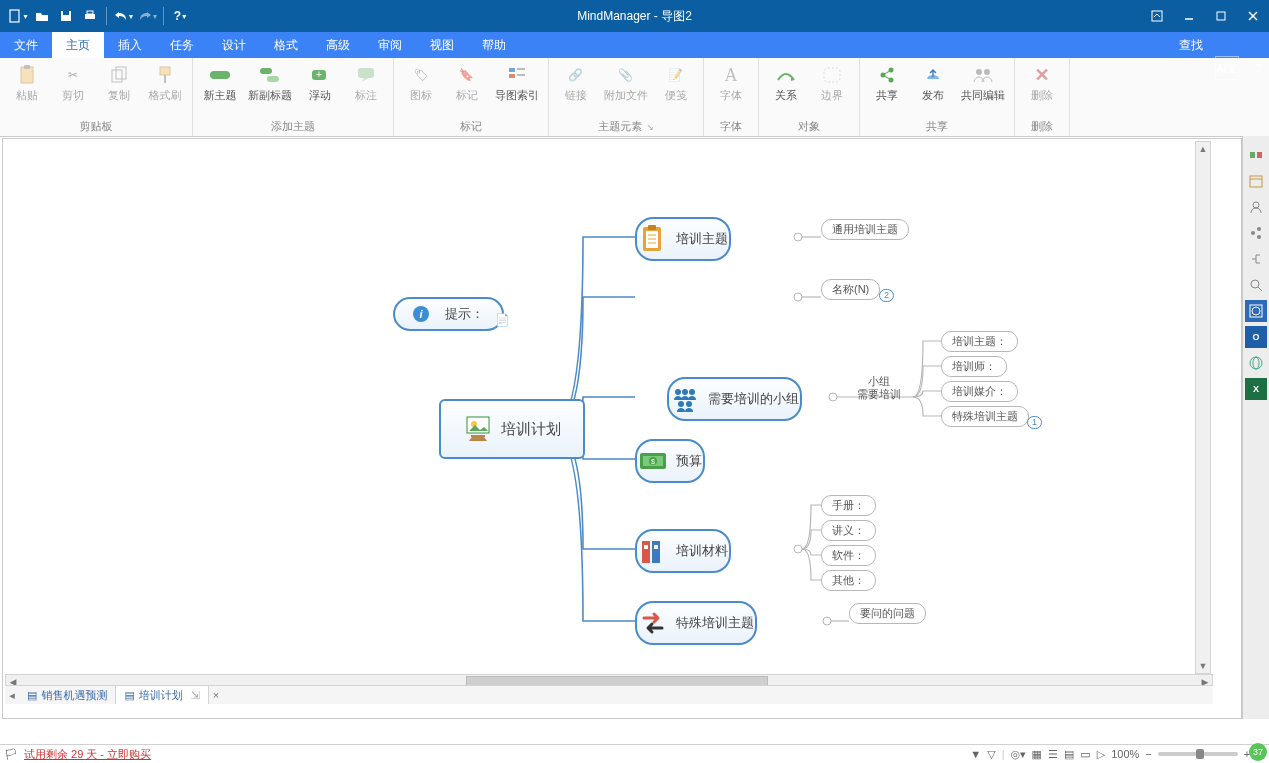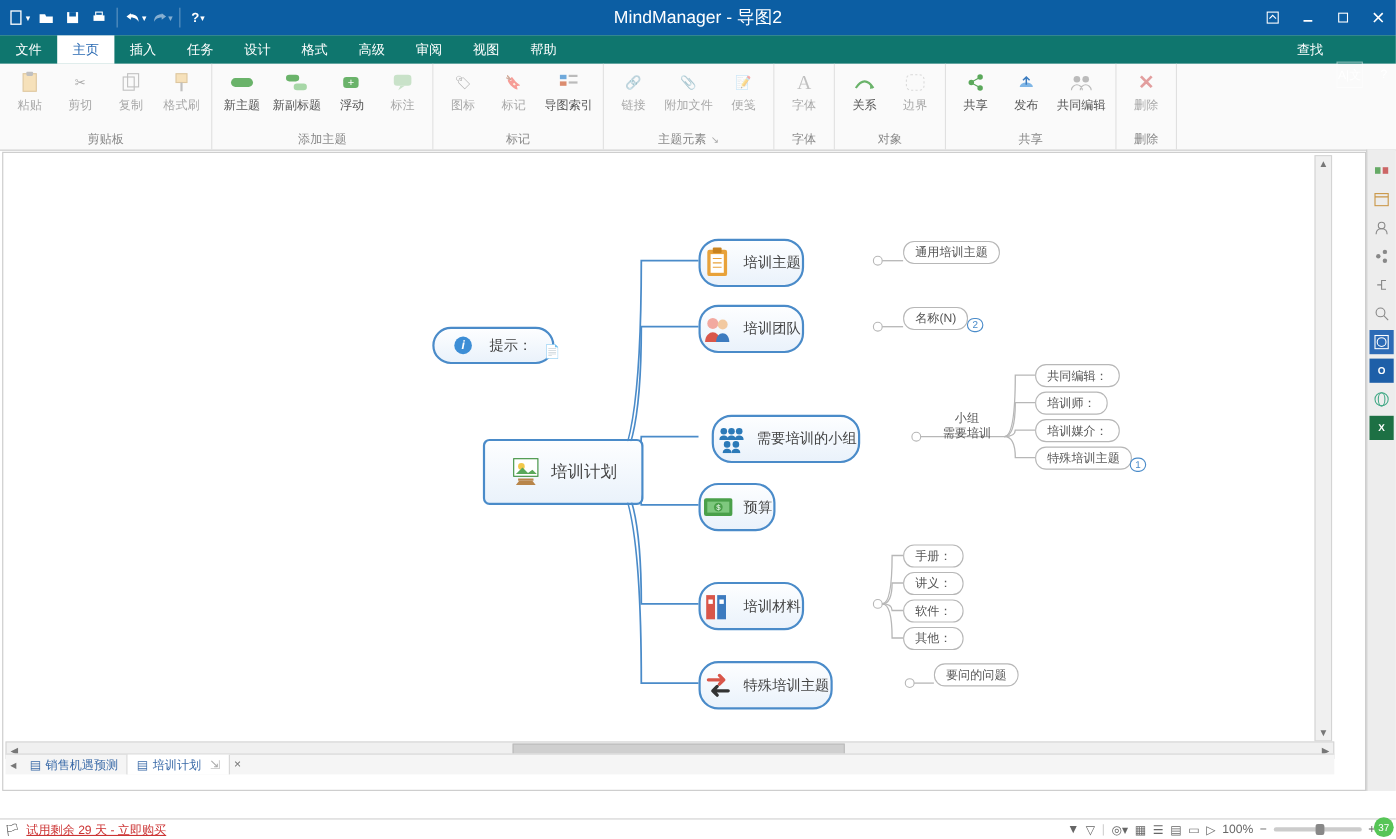--- a/index.html
+++ b/index.html
@@ -3,26 +3,26 @@
 <meta charset="utf-8">
 <style>
 html,body{margin:0;padding:0;font-family:"Microsoft YaHei","Segoe UI",Arial,sans-serif;font-size:12px;background:#fff;color:#333;user-select:none;}
 body{width:1269px;height:763px;overflow:hidden;position:relative;}
 
 
 .titlebar{height:32px;background:#0c5ea3;color:#fff;display:flex;align-items:center;position:relative;}
 .qat{display:flex;align-items:center;gap:0;margin-left:6px;}
 .qat .qb{width:24px;height:24px;display:flex;align-items:center;justify-content:center;cursor:pointer;}
 .qat .sep{width:1px;height:18px;background:rgba(255,255,255,.35);margin:0 4px;}
-.app-title{position:absolute;left:50%;transform:translateX(-50%);font-size:16px;}
+.app-title{position:absolute;left:50%;transform:translateX(-50%);font-size:12px;}
 .win-controls{margin-left:auto;display:flex;}
 .win-controls .wb{width:32px;height:24px;display:flex;align-items:center;justify-content:center;cursor:pointer;}
 
 
-.tabbar{height:26px;background:#0f766e;display:flex;align-items:stretch;color:#fff;}
+.tabbar{height:26px;background:#3b82f6;display:flex;align-items:stretch;color:#fff;}
 .tab{padding:0 14px;display:flex;align-items:center;font-size:12px;cursor:pointer;}
 .tab.active{background:#fff;color:#2c6bb3;}
 .tabbar-right{margin-left:auto;display:flex;align-items:center;padding-right:0;gap:8px;}
 .tabbar-right .rb{width:22px;height:22px;border:1px solid rgba(255,255,255,.5);display:flex;align-items:center;justify-content:center;cursor:pointer;font-size:11px;margin-top:46px;}
 .tabbar-right .findlabel{margin-right:4px;cursor:pointer;}
 
 
 .ribbon{height:78px;border-bottom:1px solid #c9c9c9;background:#fafafa;display:flex;}
 .rgroup{display:flex;flex-direction:column;align-items:center;border-right:1px solid #e0e0e0;padding:4px 6px 0;}
 .rrow{display:flex;gap:4px;}
@@ -451,53 +451,42 @@
               <rect x="8" y="1" width="8" height="5" rx="1" fill="#c8821f"></rect>
               <line x1="8" y1="11" x2="16" y2="11" stroke="#e8a23a"></line>
               <line x1="8" y1="15" x2="16" y2="15" stroke="#e8a23a"></line>
               <line x1="8" y1="19" x2="16" y2="19" stroke="#e8a23a"></line>
             </svg>
           </span>
         <span>培训主题</span>
       </div>
       <div class="mini" style="left:818px;top:80px">通用培训主题</div>
 
-      <div class="node" style="left:632px;top:138px">
-        <span class="nicon">
-            <svg width="28" height="28">
-              <circle cx="10" cy="9" r="5" fill="#f2a9a0"></circle>
-              <path d="M3 26c0-6 4-9 7-9s7 3 7 9z" fill="#d9564a"></path>
-              <circle cx="19" cy="10" r="4.5" fill="#f2c9a0"></circle>
-              <path d="M13 26c0-5 3-8 6-8s6 3 6 8z" fill="#3d7bbf"></path>
-            </svg>
-          </span>
-        <span>培训团队</span>
-      </div>
       <div class="mini" style="left:818px;top:140px">名称(N)</div>
       <div class="badge" style="left:876px;top:150px">2</div>
 
-      <div class="node" style="left:644px;top:238px">
+      <div class="node" style="left:664px;top:238px">
         <span class="nicon">
             <svg width="30" height="26">
               <circle cx="8" cy="6" r="3" fill="#2c7ab8"></circle>
               <circle cx="15" cy="6" r="3" fill="#2c7ab8"></circle>
               <circle cx="22" cy="6" r="3" fill="#2c7ab8"></circle>
               <path d="M4 14c0-3 2-4 4-4s4 1 4 4z" fill="#2c7ab8"></path>
               <path d="M11 14c0-3 2-4 4-4s4 1 4 4z" fill="#2c7ab8"></path>
               <path d="M18 14c0-3 2-4 4-4s4 1 4 4z" fill="#2c7ab8"></path>
               <circle cx="11" cy="18" r="3" fill="#2c7ab8"></circle>
               <circle cx="19" cy="18" r="3" fill="#2c7ab8"></circle>
               <path d="M7 26c0-3 2-4 4-4s4 1 4 4z" fill="#2c7ab8"></path>
               <path d="M15 26c0-3 2-4 4-4s4 1 4 4z" fill="#2c7ab8"></path>
             </svg>
           </span>
         <span>需要培训的小组</span>
       </div>
       <div style="position:absolute;left:854px;top:236px;font-size:11px;color:#555;text-align:center;line-height:13px"><span>小组</span><br><span>需要培训</span></div>
-      <div class="mini" style="left:938px;top:192px">共同编辑：</div>
+      <div class="mini" style="left:938px;top:192px">培训主题：</div>
       <div class="mini" style="left:938px;top:217px">培训师：</div>
       <div class="mini" style="left:938px;top:242px">培训媒介：</div>
       <div class="mini" style="left:938px;top:267px">特殊培训主题</div>
       <div class="badge" style="left:1024px;top:277px">1</div>
 
       <div class="node" style="left:632px;top:300px">
         <span class="nicon">
             <svg width="30" height="22">
               <rect x="2" y="3" width="26" height="16" rx="2" fill="#4aa04a"></rect>
               <rect x="5" y="6" width="20" height="10" fill="#7ec87e"></rect>

